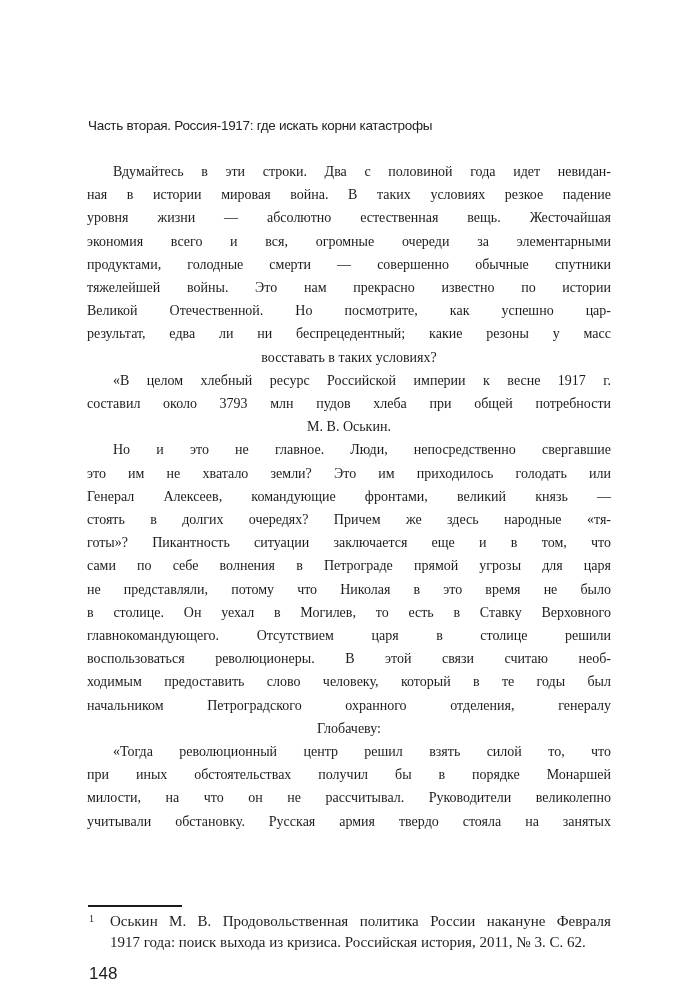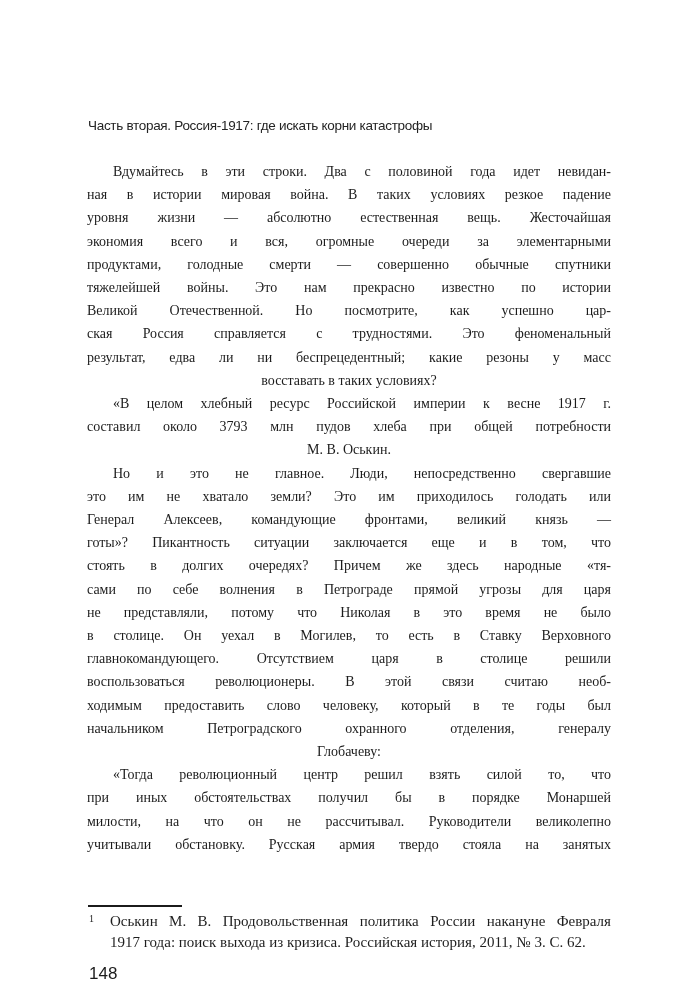--- a/index.html
+++ b/index.html
@@ -79,31 +79,30 @@
   <div class="running-header">Часть вторая. Россия-1917: где искать корни катастрофы</div>
 
   <div class="text-block">
       <div class="line indent just">Вдумайтесь в эти строки. Два с половиной года идет невидан-</div>
       <div class="line just">ная в истории мировая война. В таких условиях резкое падение</div>
       <div class="line just">уровня жизни — абсолютно естественная вещь. Жесточайшая</div>
       <div class="line just">экономия всего и вся, огромные очереди за элементарными</div>
       <div class="line just">продуктами, голодные смерти — совершенно обычные спутники</div>
       <div class="line just">тяжелейшей войны. Это нам прекрасно известно по истории</div>
       <div class="line just">Великой Отечественной. Но посмотрите, как успешно цар-</div>
-      <div class="line just">ская Россия справляется с трудностями. Это феноменальный</div>
       <div class="line just">результат, едва ли ни беспрецедентный; какие резоны у масс</div>
       <div class="line">восставать в таких условиях?</div>
       <div class="line indent just">«В целом хлебный ресурс Российской империи к весне 1917 г.</div>
       <div class="line just">составил около 3793 млн пудов хлеба при общей потребности</div>
       <div class="line">М. В. Оськин.</div>
       <div class="line indent just">Но и это не главное. Люди, непосредственно свергавшие</div>
       <div class="line just">это им не хватало земли? Это им приходилось голодать или</div>
       <div class="line just">Генерал Алексеев, командующие фронтами, великий князь —</div>
+      <div class="line just">стоять в долгих очередях? Причем же здесь народные «тя-</div>
       <div class="line just">готы»? Пикантность ситуации заключается еще и в том, что</div>
-      <div class="line just">стоять в долгих очередях? Причем же здесь народные «тя-</div>
       <div class="line just">сами по себе волнения в Петрограде прямой угрозы для царя</div>
       <div class="line just">не представляли, потому что Николая в это время не было</div>
       <div class="line just">в столице. Он уехал в Могилев, то есть в Ставку Верховного</div>
       <div class="line just">главнокомандующего. Отсутствием царя в столице решили</div>
       <div class="line just">воспользоваться революционеры. В этой связи считаю необ-</div>
       <div class="line just">ходимым предоставить слово человеку, который в те годы был</div>
       <div class="line just">начальником Петроградского охранного отделения, генералу</div>
       <div class="line">Глобачеву:</div>
       <div class="line indent just">«Тогда революционный центр решил взять силой то, что</div>
       <div class="line just">при иных обстоятельствах получил бы в порядке Монаршей</div>

